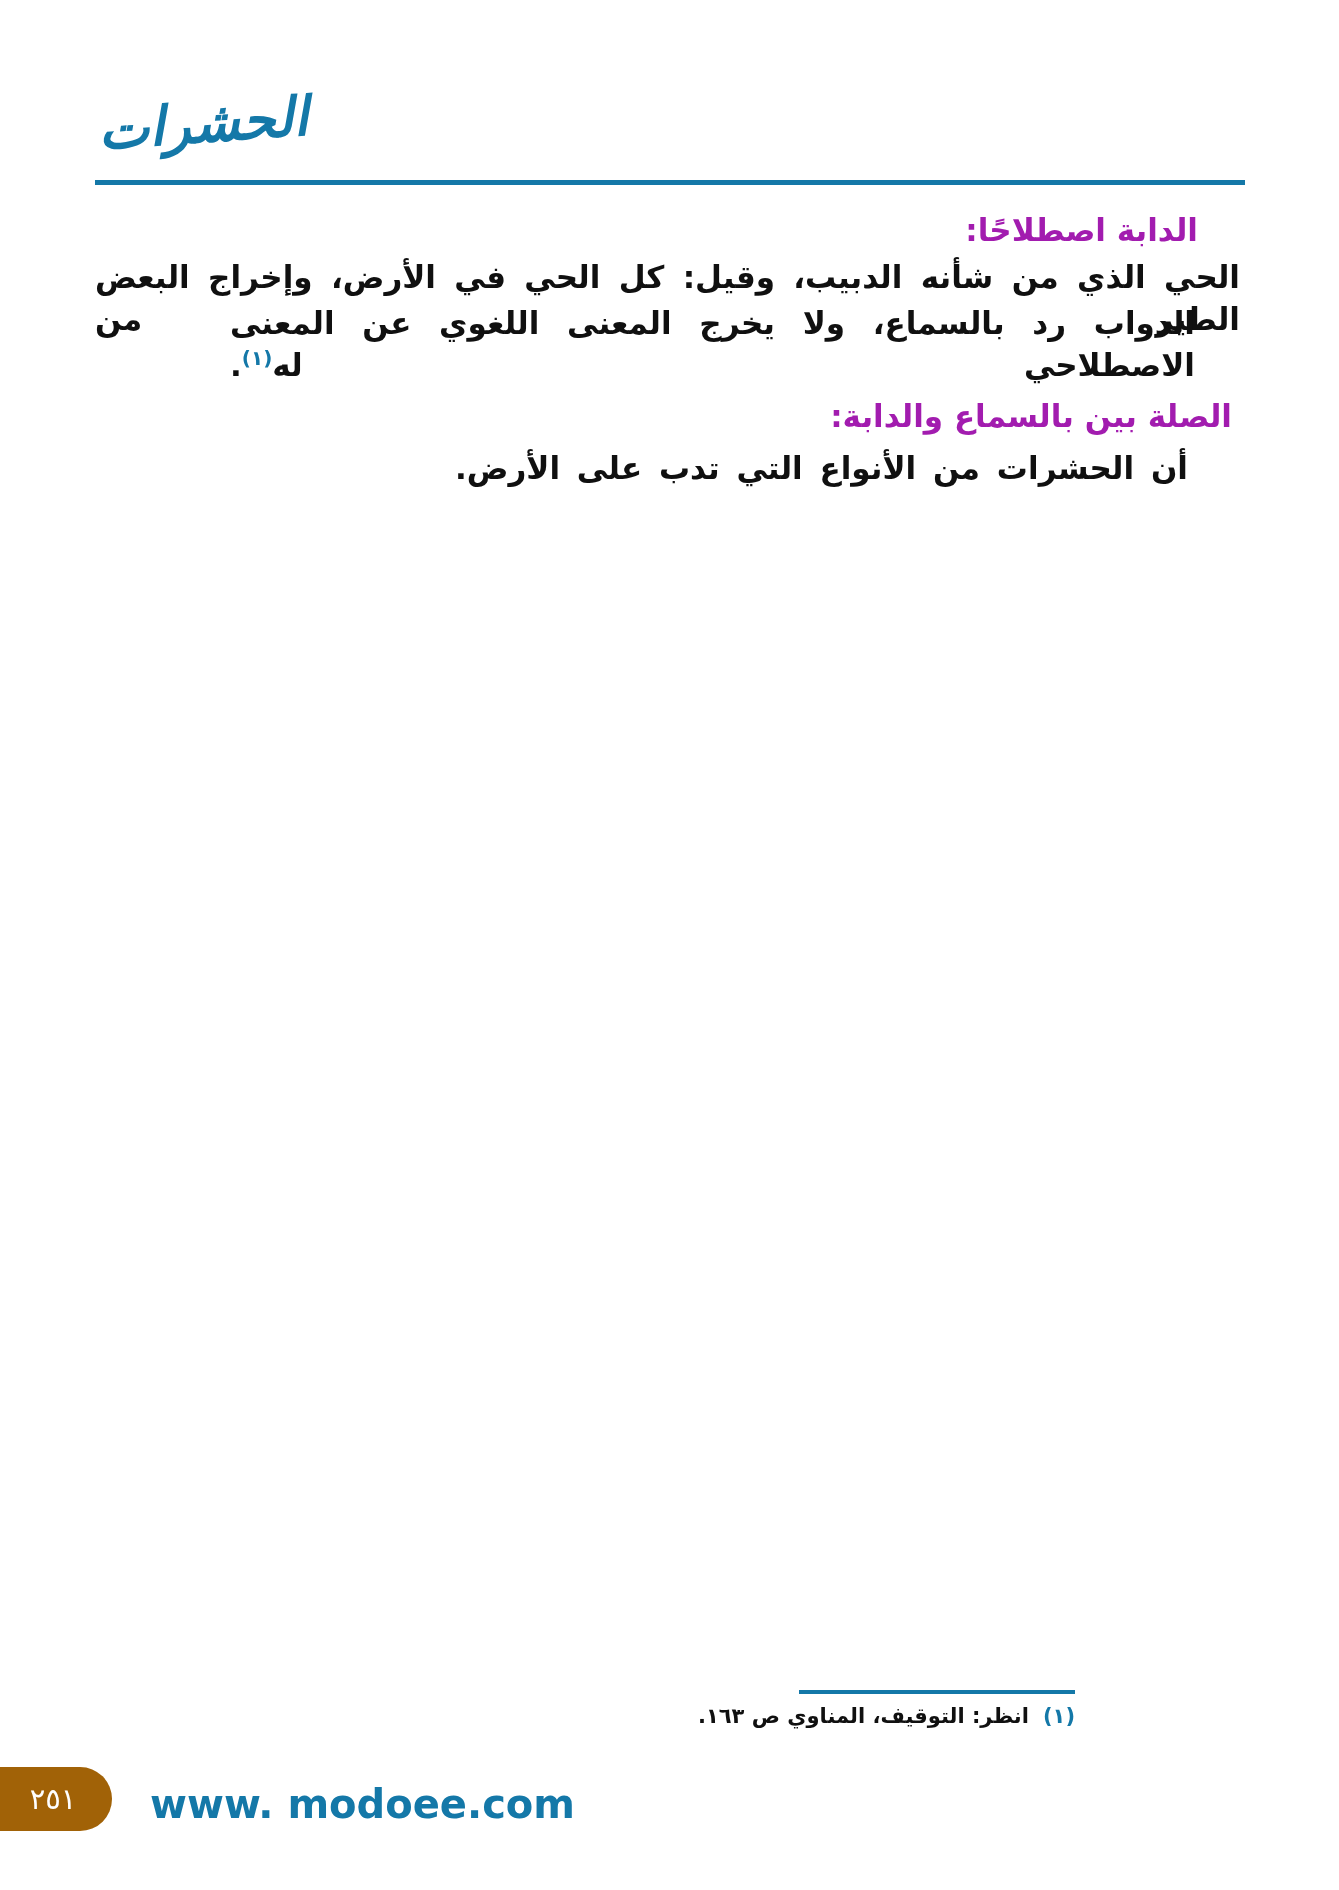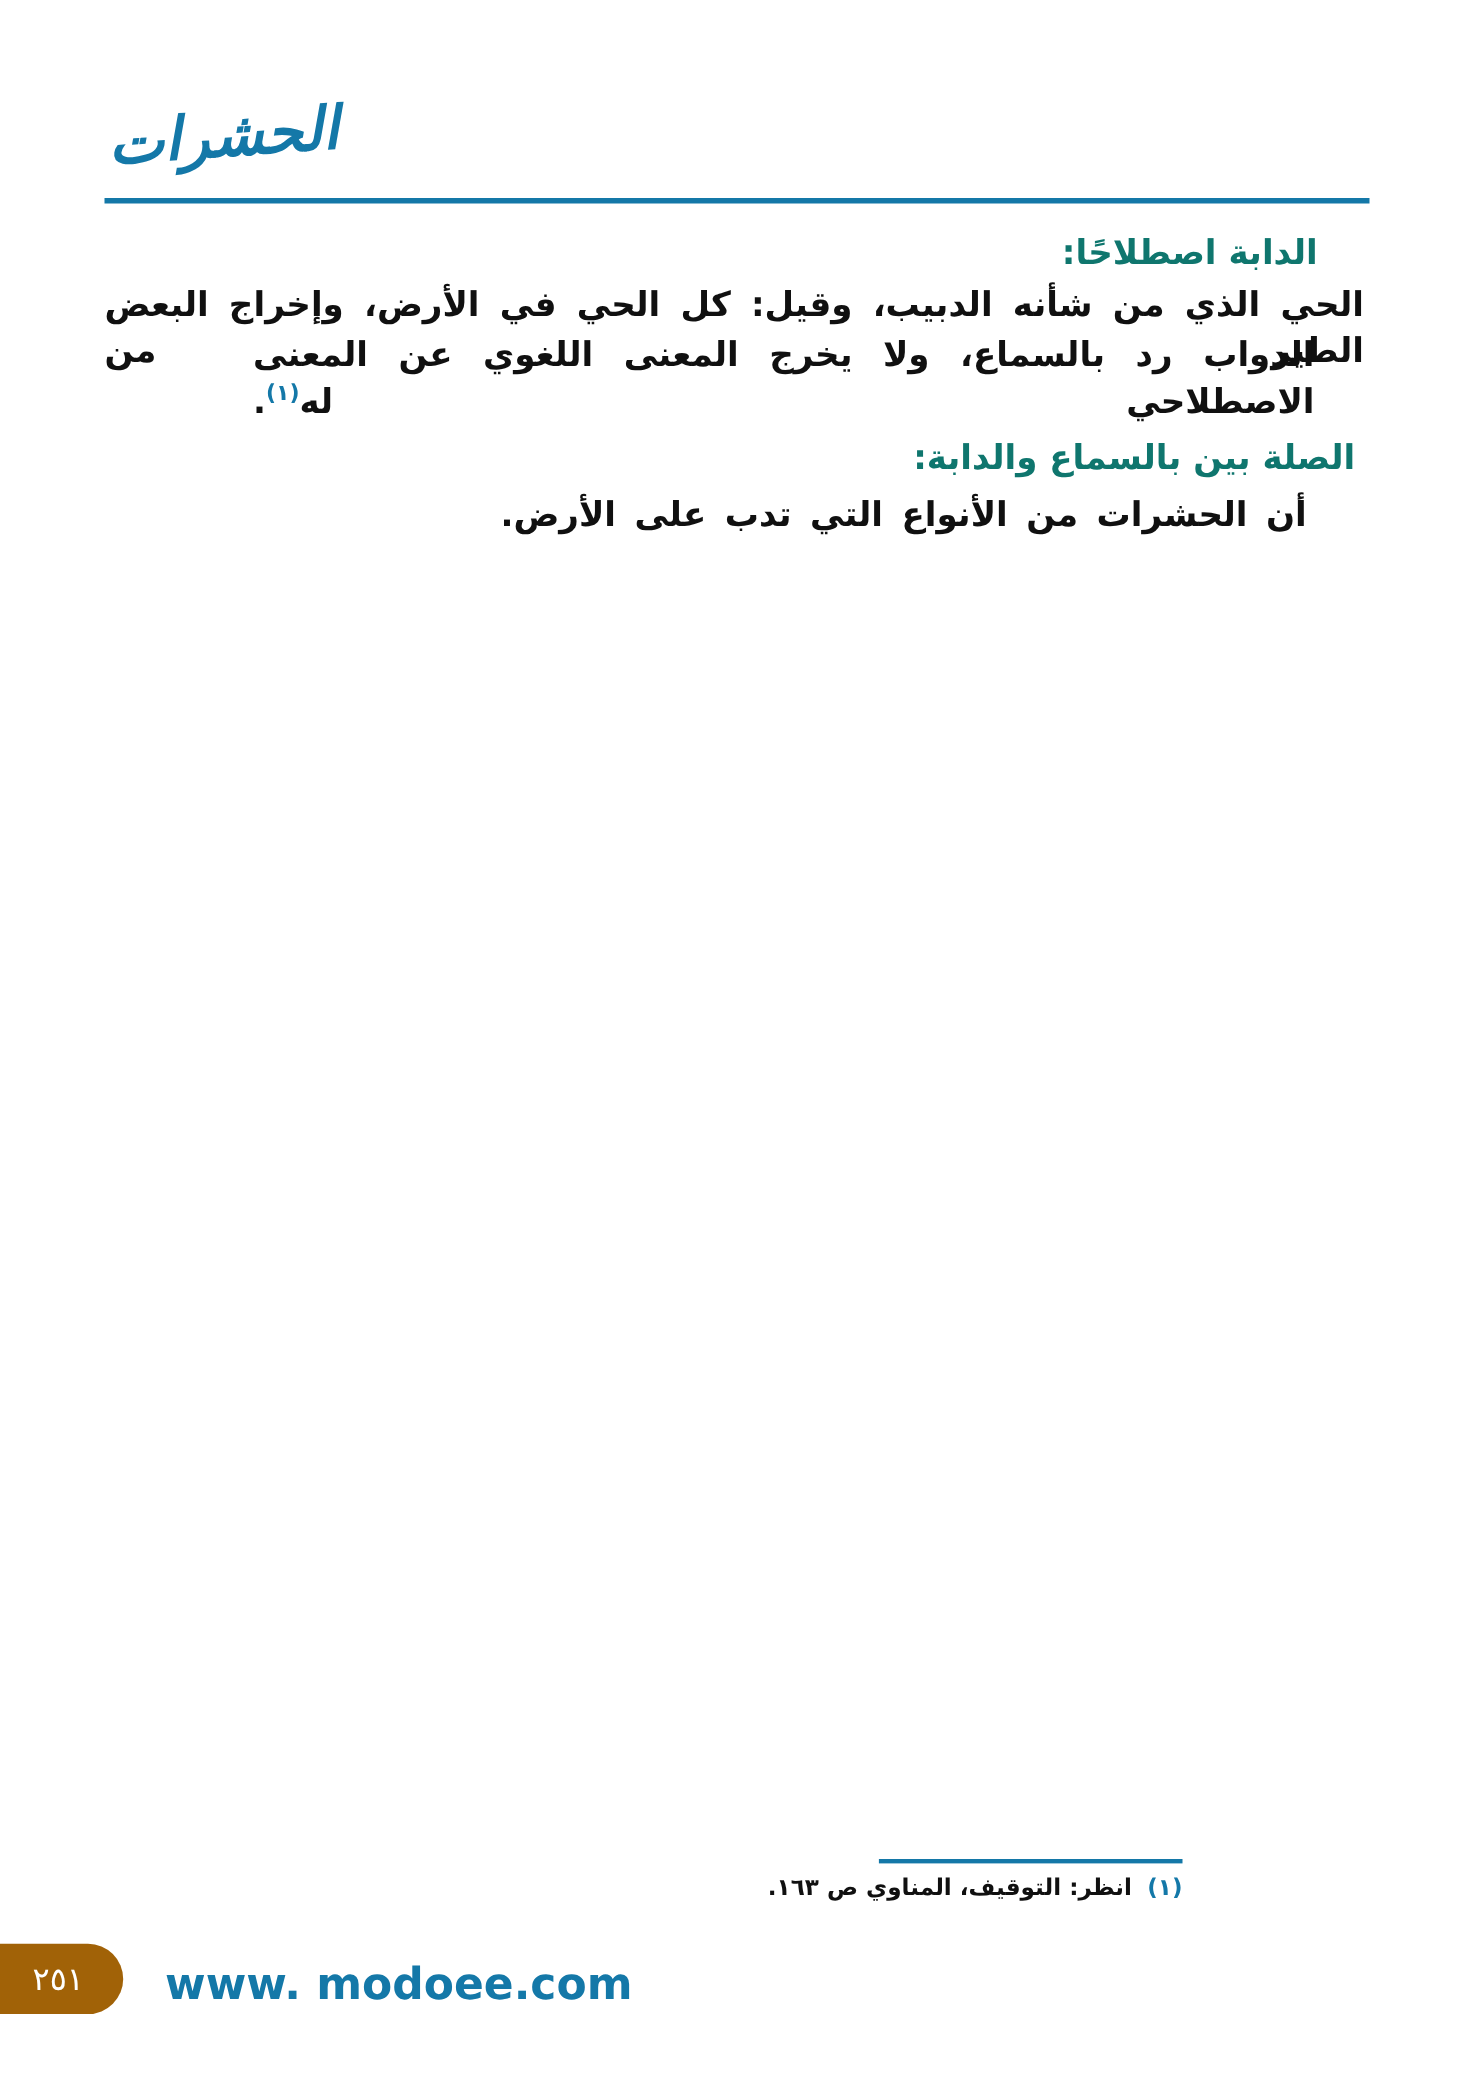--- a/index.html
+++ b/index.html
@@ -36,21 +36,21 @@
   .content {
     position: absolute;
     left: 95px;
     right: 99px;
     top: 0;
     height: 100%;
     direction: rtl;
   }
   .content > div { position: absolute; right: 0; left: 0; }
   .heading {
-    color: #0f766e;
+    color: #a21caf;
     font-size: 31px;
     font-weight: bold;
     text-align: right;
     line-height: 1.35;
   }
   .bodyline {
     color: #101010;
     font-size: 31px;
     font-weight: bold;
     line-height: 1.35;

